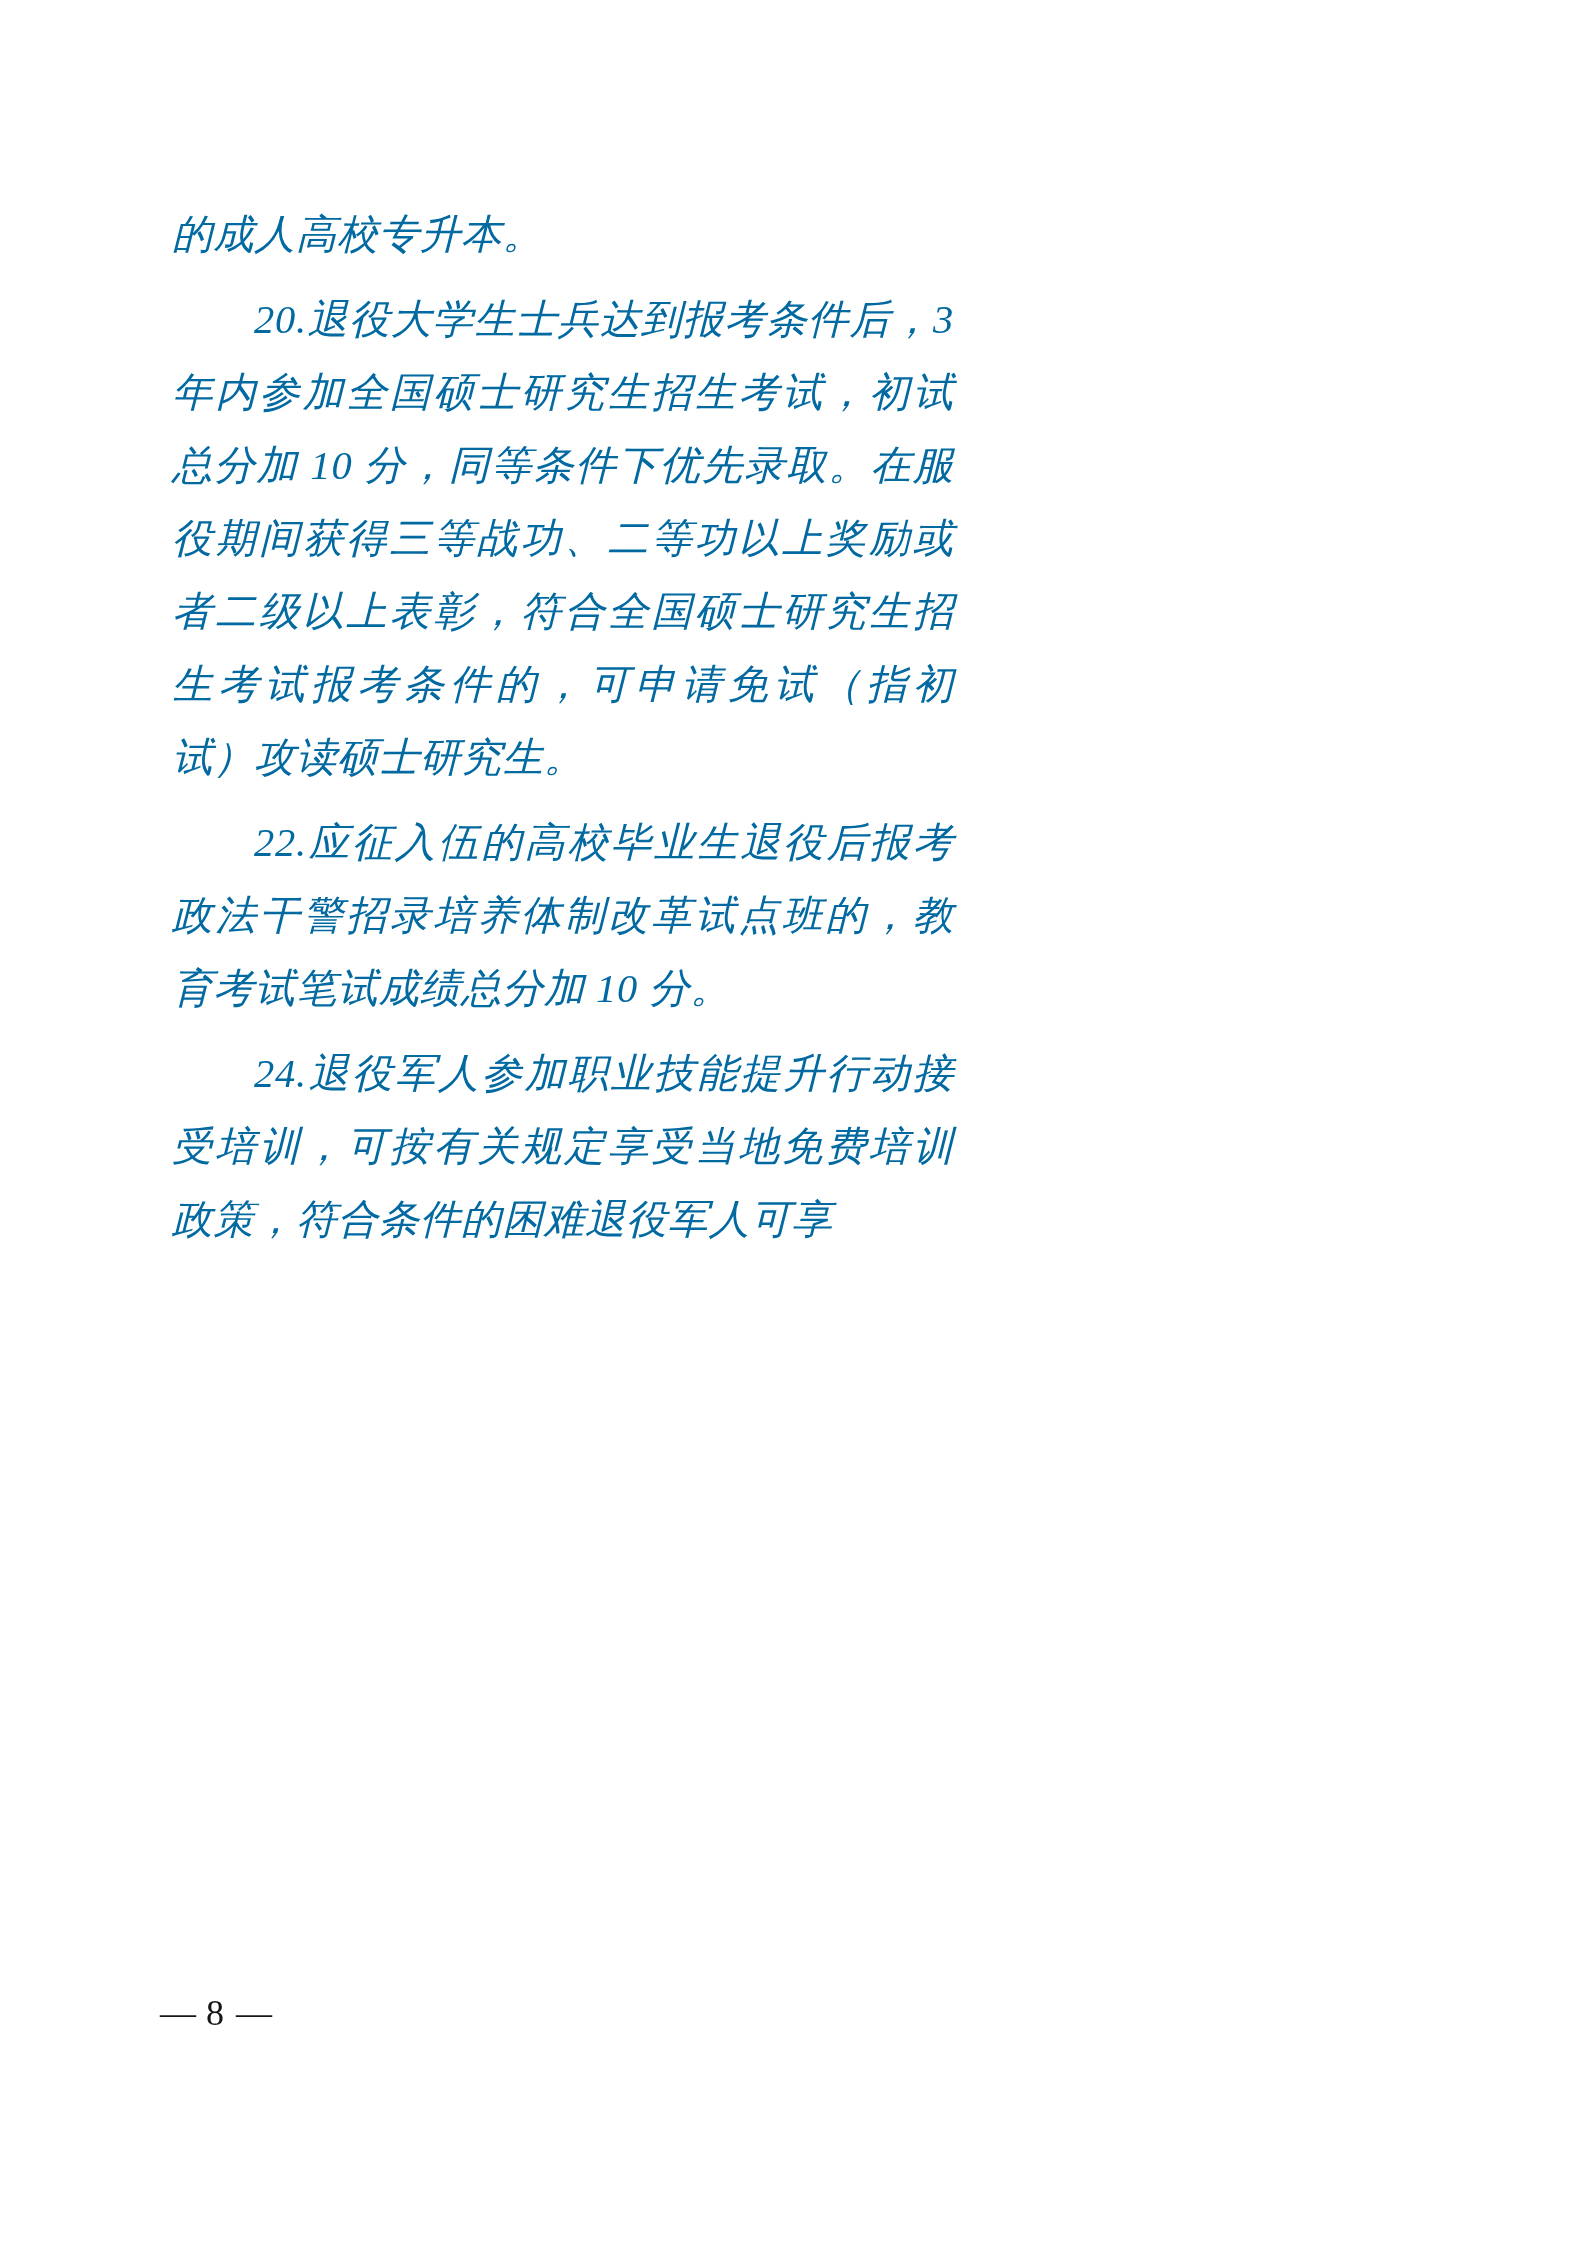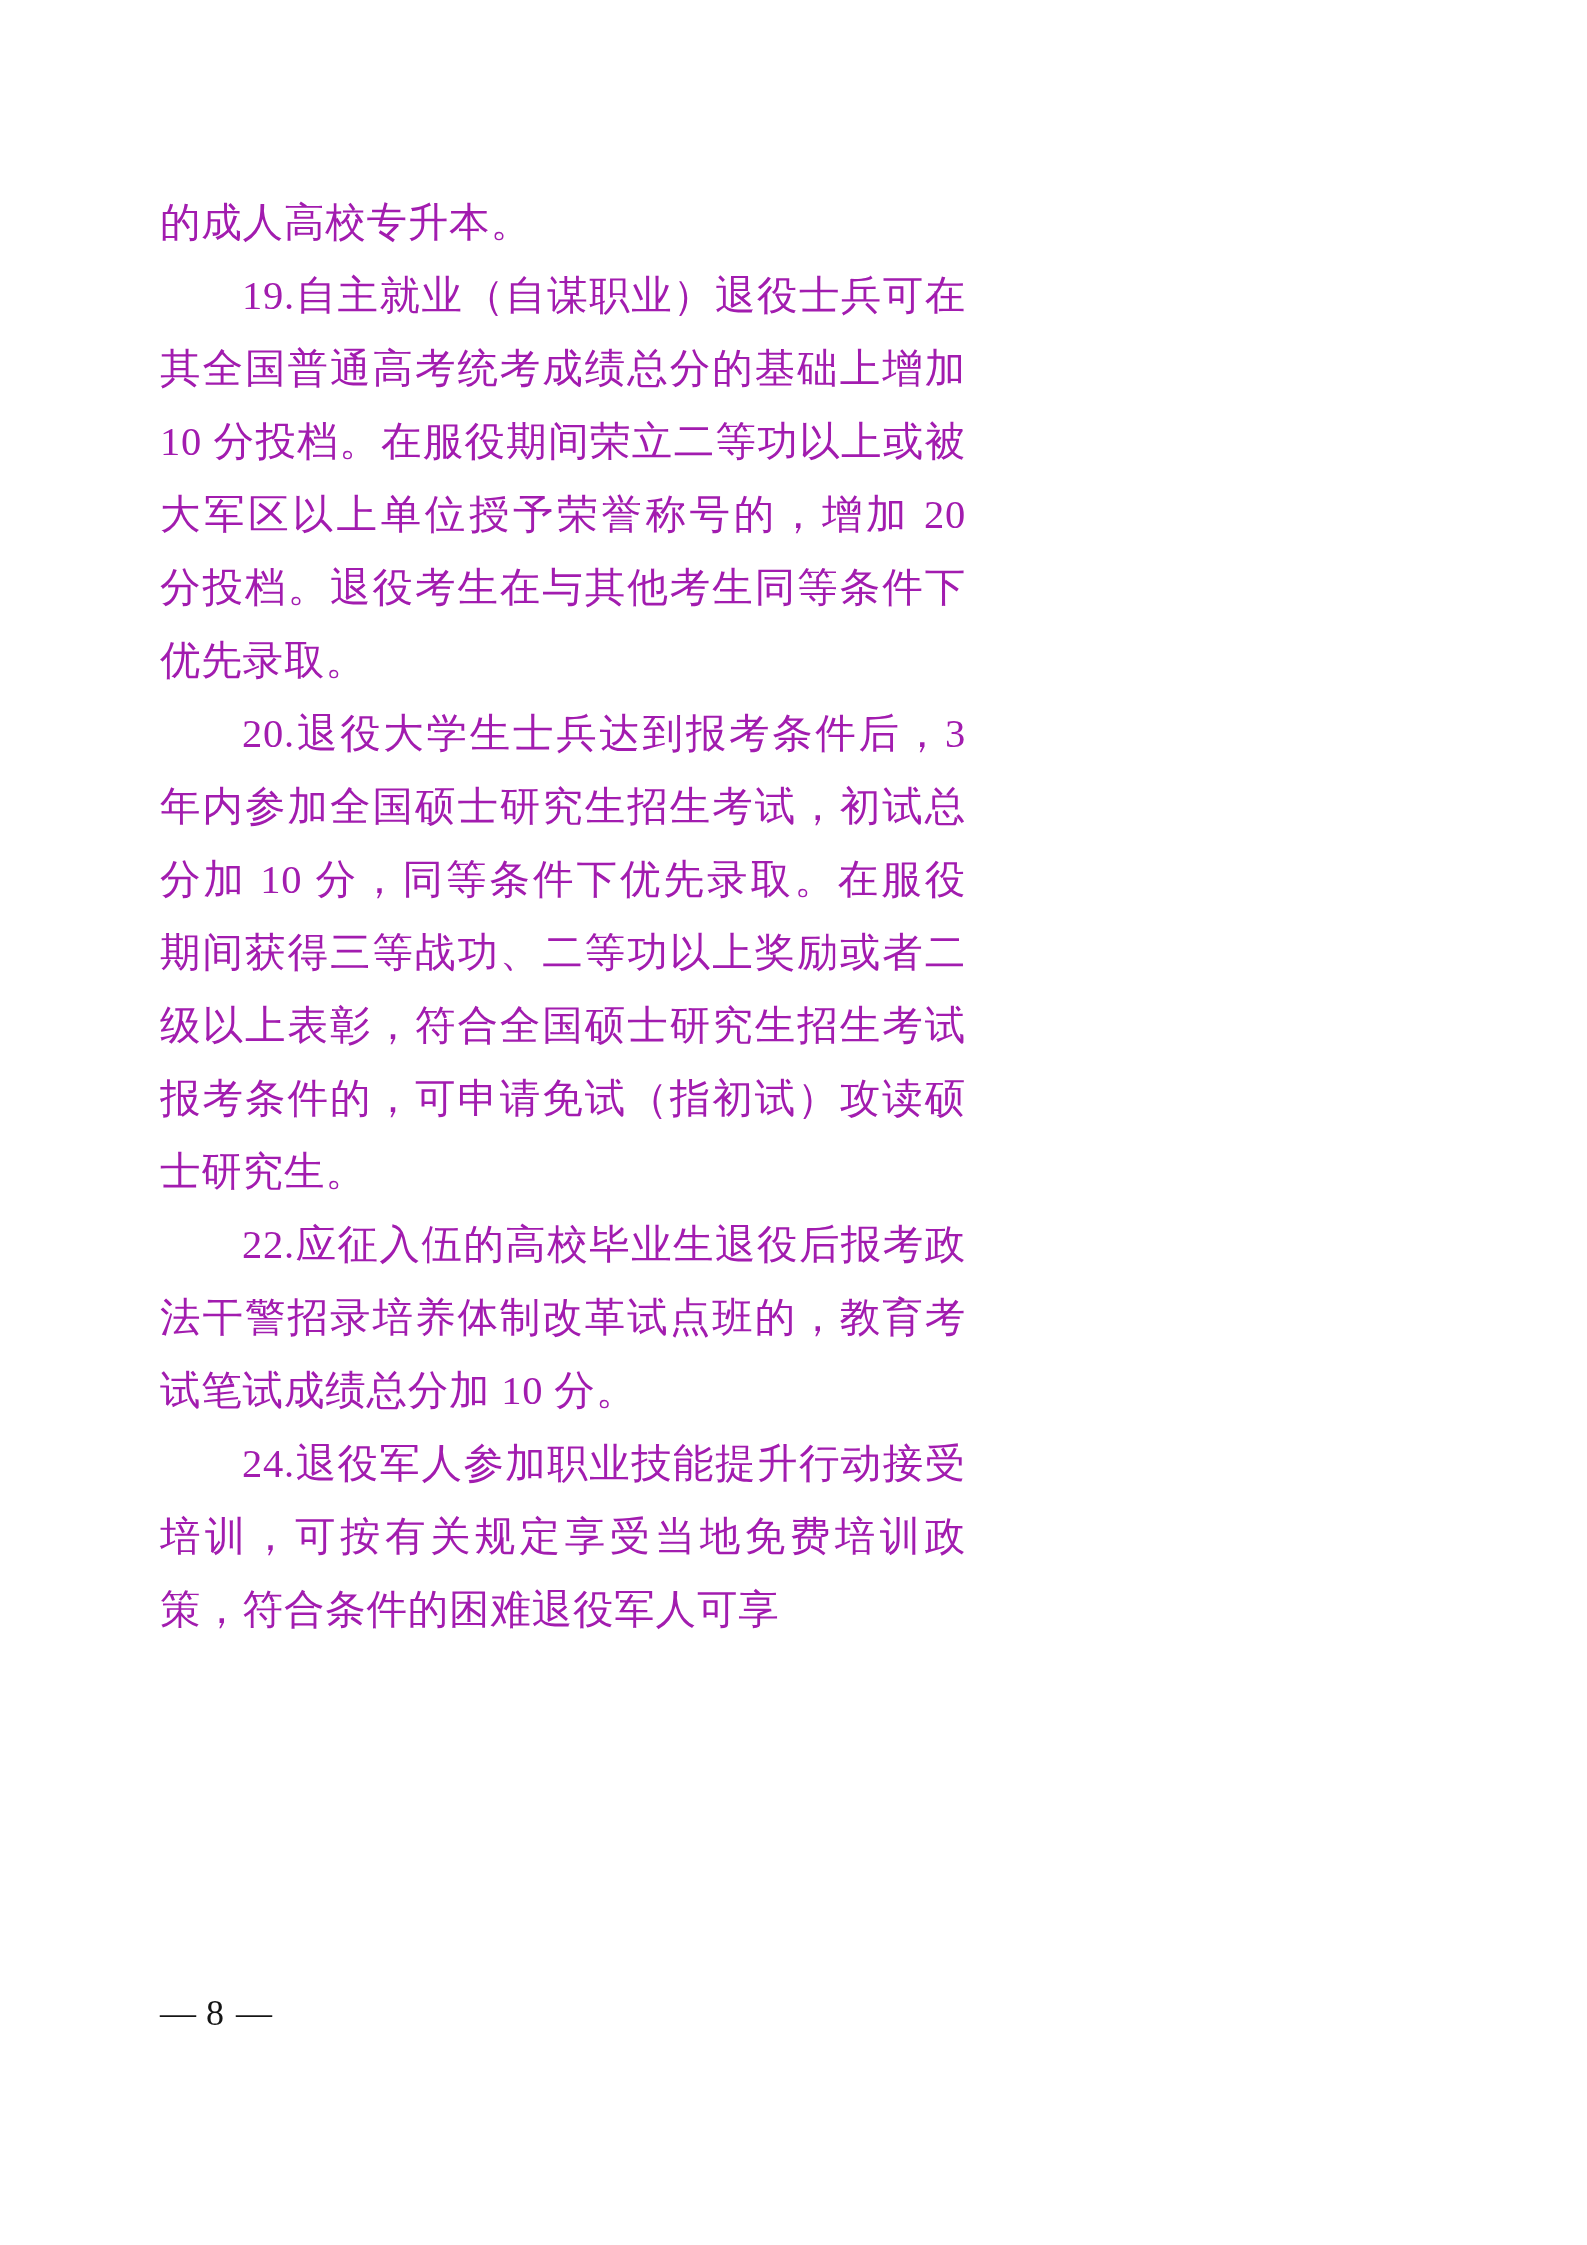--- a/index.html
+++ b/index.html
@@ -24,24 +24,25 @@
   }
   
   .para {
     font-family: "Liberation Serif", "DejaVu Serif", serif;
     font-size: 40.5px;
     line-height: 73px;
     letter-spacing: 0.8px;
     text-align: justify;
     text-justify: inter-character;
     text-align-last: left;
-    margin: 0;
-    color: #a21caf;
+    margin: 12px;
+    color: #0369a1;
     word-break: break-all;
     font-weight: 400;
+    font-style: italic;
   }
   .para.indent {
     text-indent: 82px;
   }
   
   .heading {
     font-family: "Liberation Sans", "DejaVu Sans", sans-serif;
     font-size: 40.5px;
     line-height: 73px;
     font-weight: 700;
@@ -73,21 +74,20 @@
 </style>
 </head>
 <body>
 
 <div class="page">
 
   <div class="content">
 
     <p class="para">的成人高校专升本。</p>
 
-    <p class="para indent">19.自主就业（自谋职业）退役士兵可在其全国普通高考统考成绩总分的基础上增加 10 分投档。在服役期间荣立二等功以上或被大军区以上单位授予荣誉称号的，增加 20 分投档。退役考生在与其他考生同等条件下优先录取。</p>
 
     <p class="para indent">20.退役大学生士兵达到报考条件后，3 年内参加全国硕士研究生招生考试，初试总分加 10 分，同等条件下优先录取。在服役期间获得三等战功、二等功以上奖励或者二级以上表彰，符合全国硕士研究生招生考试报考条件的，可申请免试（指初试）攻读硕士研究生。</p>
 
 
     <p class="para indent">22.应征入伍的高校毕业生退役后报考政法干警招录培养体制改革试点班的，教育考试笔试成绩总分加 10 分。</p>
 
 
 
     <p class="para indent">24.退役军人参加职业技能提升行动接受培训，可按有关规定享受当地免费培训政策，符合条件的困难退役军人可享</p>
 

